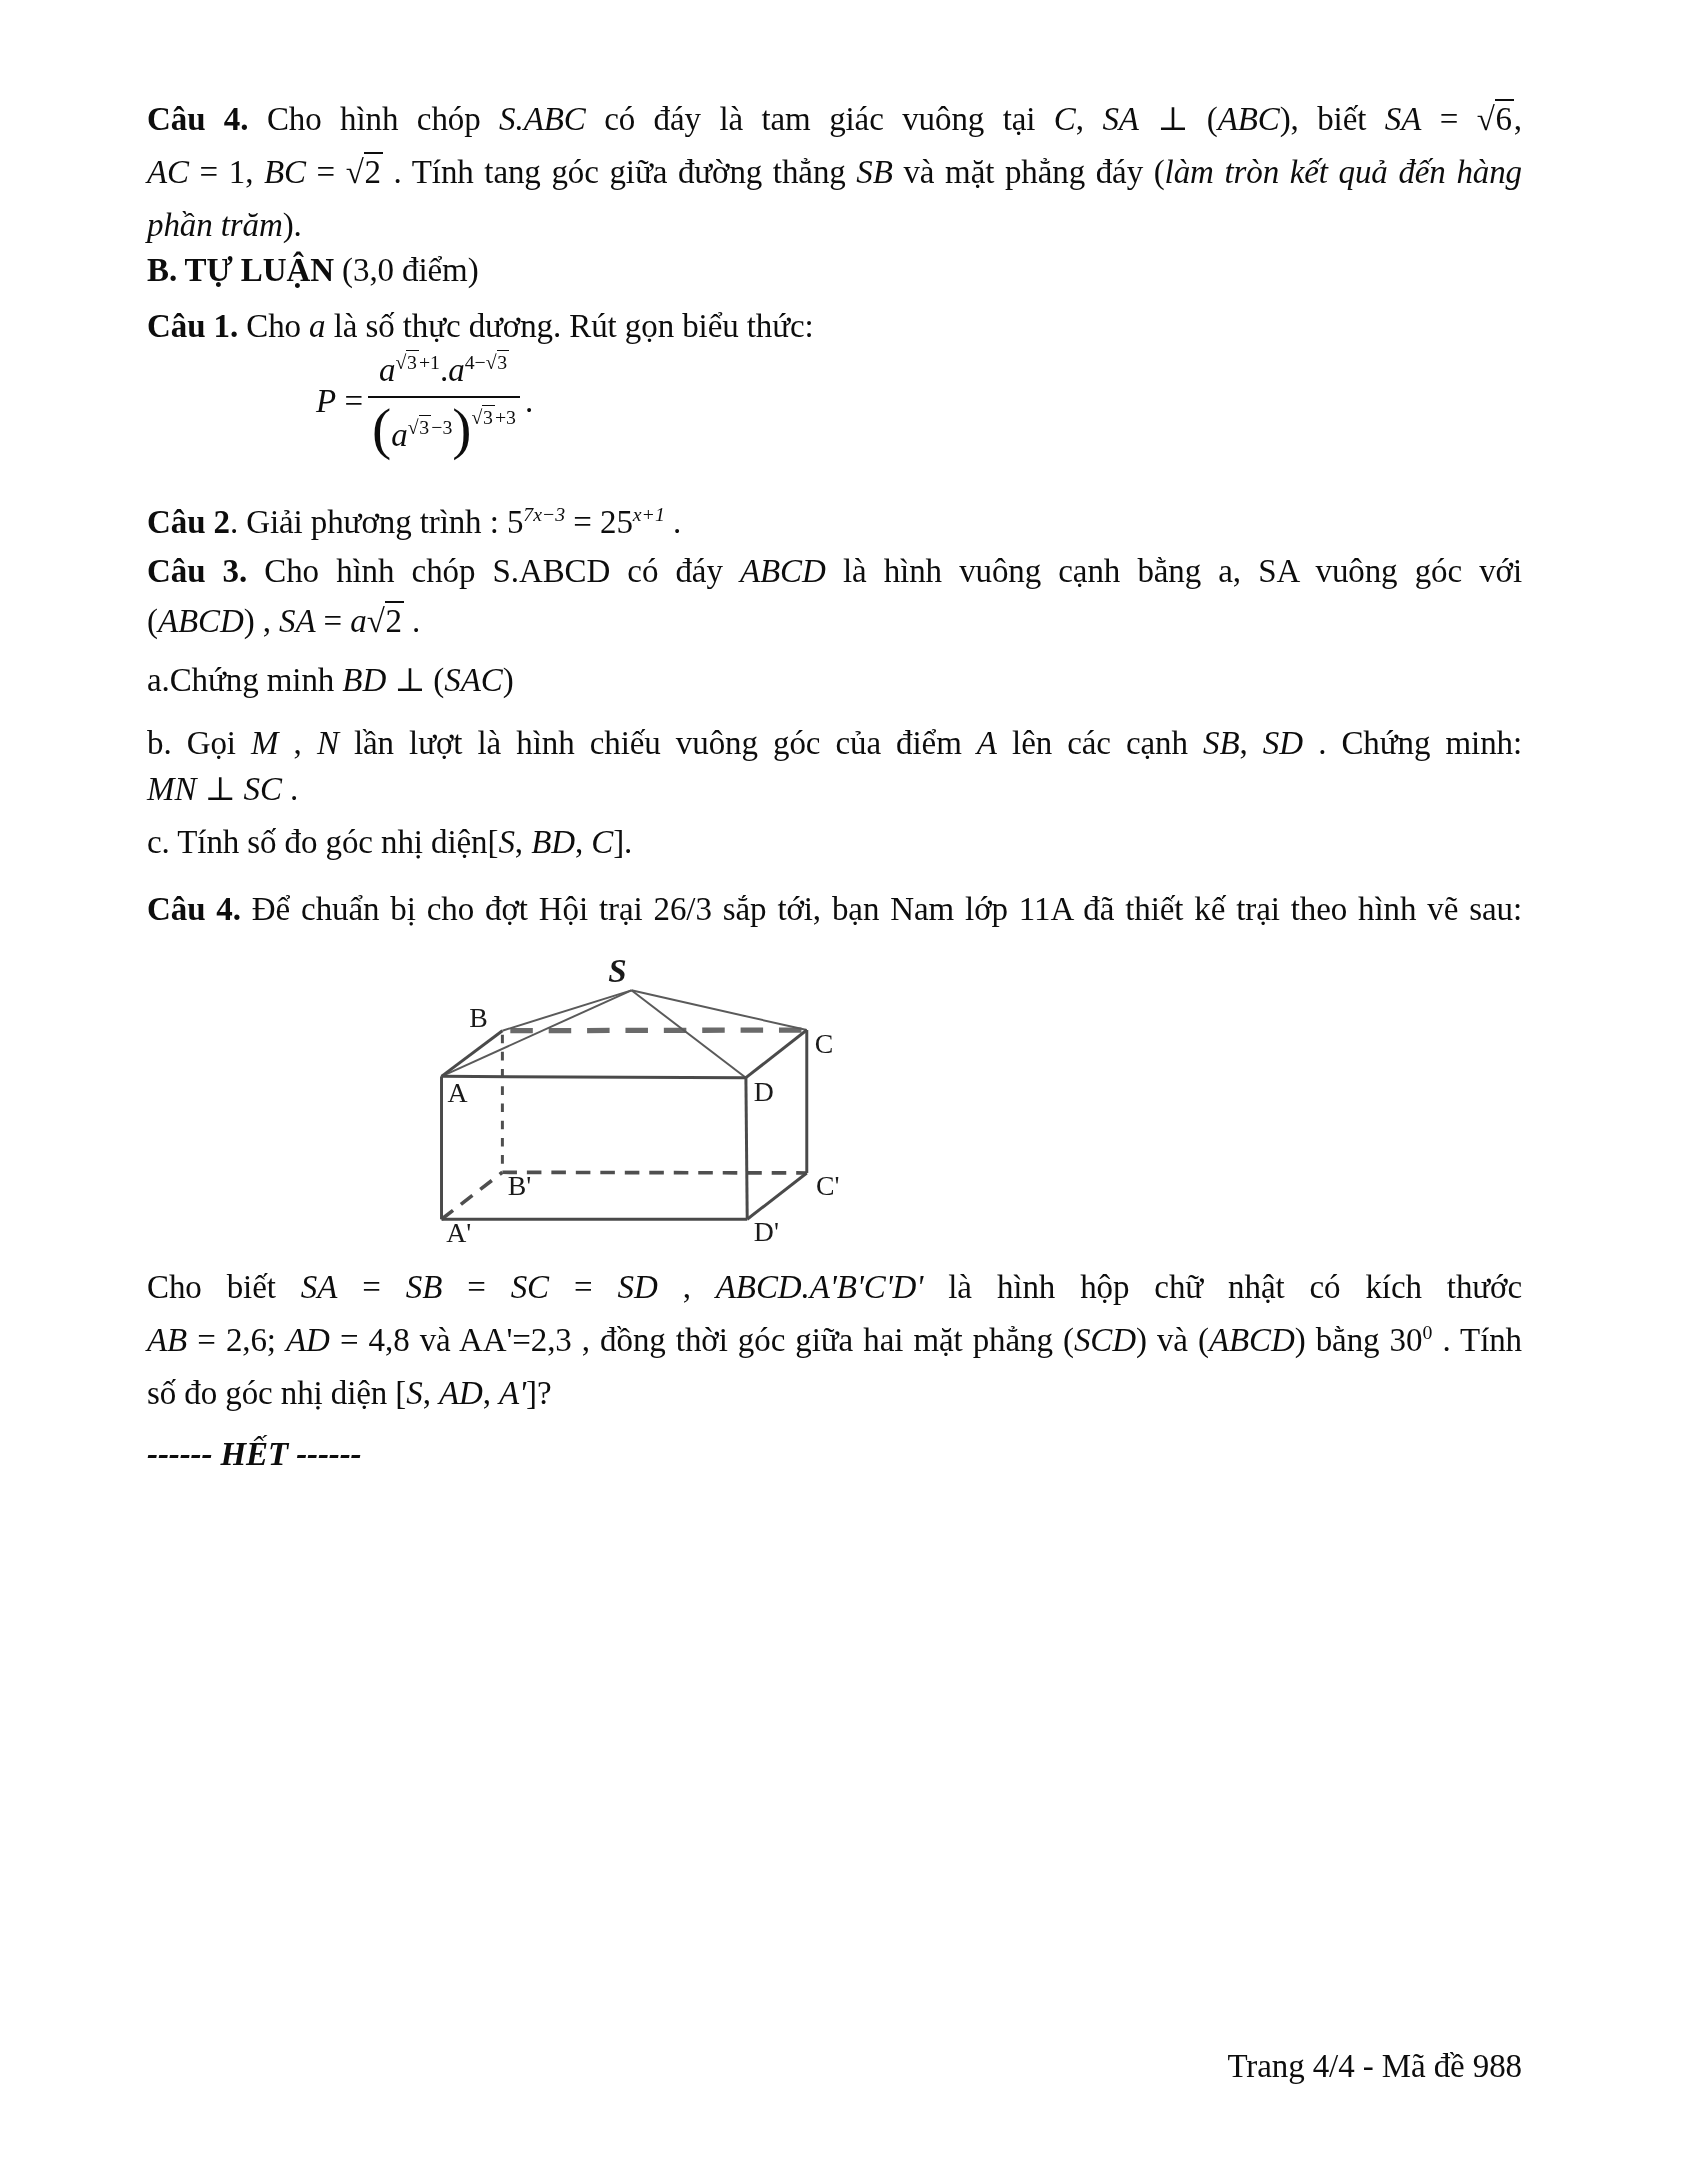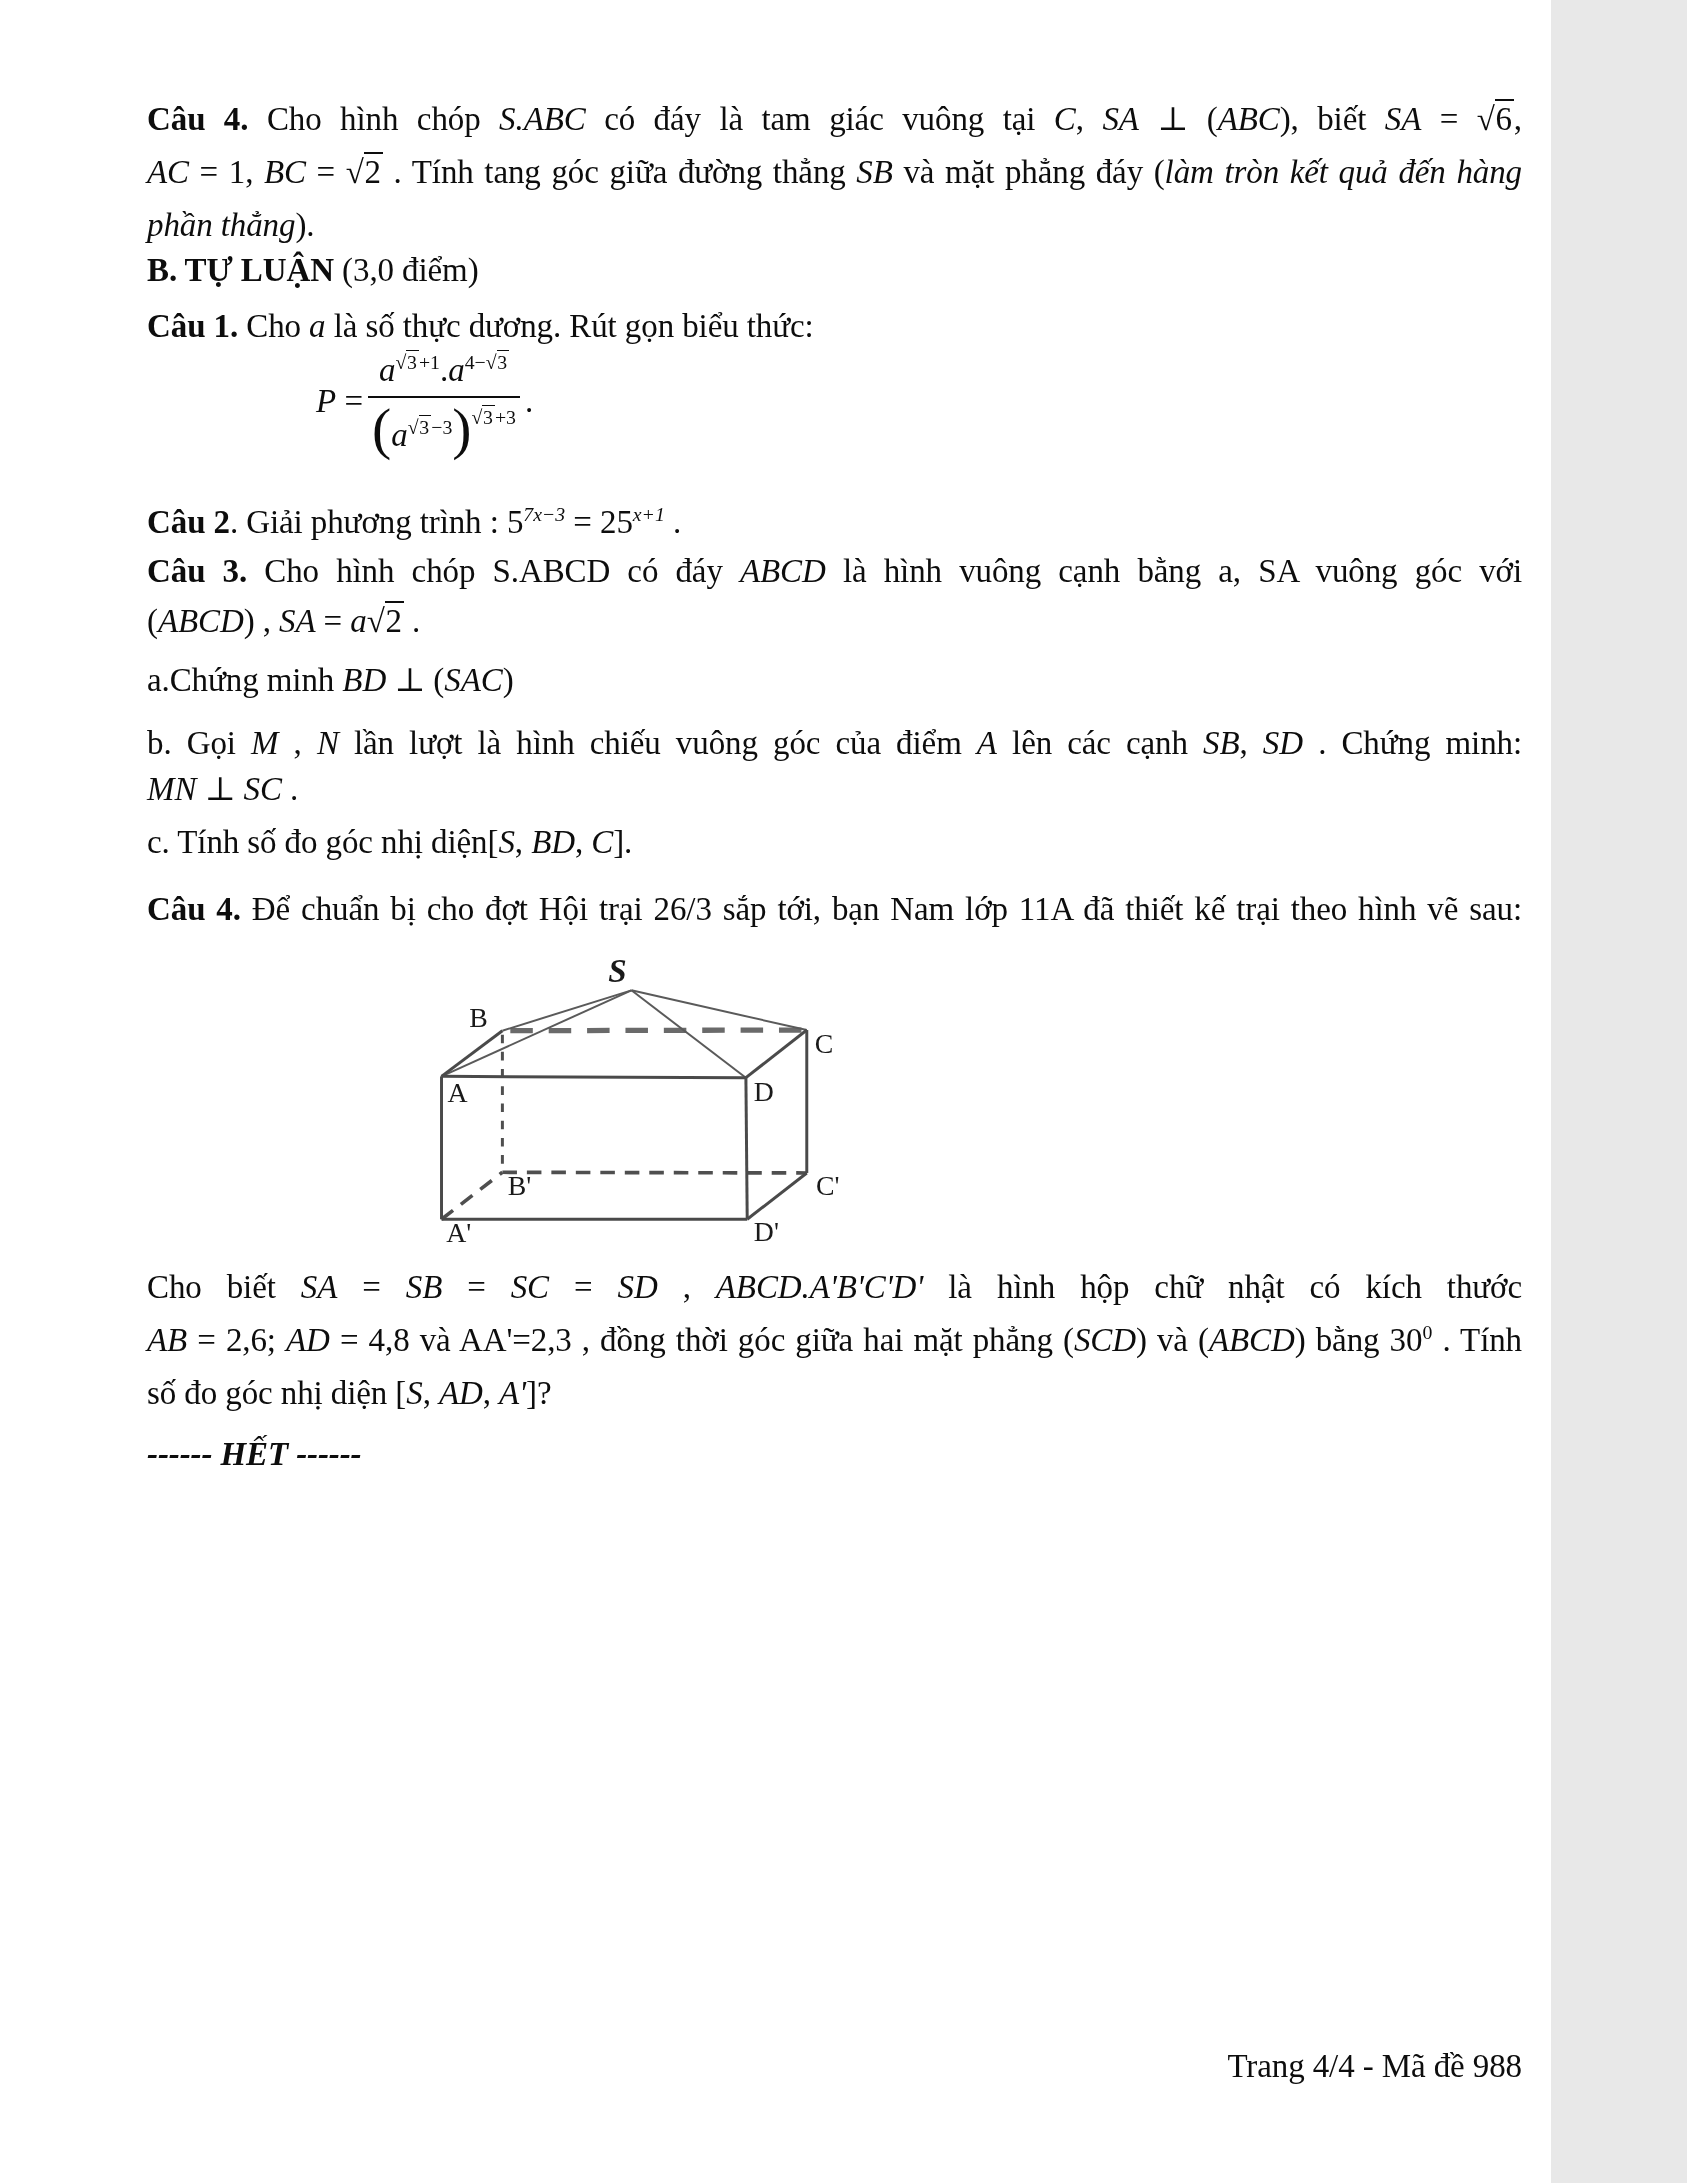--- a/index.html
+++ b/index.html
@@ -1,18 +1,18 @@
 <!DOCTYPE html>
 <html style="font-size:10.6px"><head>
 <meta charset="utf-8">
 <style>
   html,body{margin:0;padding:0;background:#e8e8e8;}
   .page{
     position:relative;
-    width:1551px;height:2183px;
+    width:1687px;height:2183px;
     background:#ffffff;
     font-family:"Liberation Serif","DejaVu Serif",serif;
     color:#0d0d0d;
     overflow:hidden;
   }
   .line{
     position:absolute;left:147px;width:1375px;
     font-size:33px;line-height:53px;
     letter-spacing:-0.1px;
   }
@@ -47,21 +47,21 @@
   .dashv{stroke:#4f4f4f;stroke-width:4.5;stroke-dasharray:13 13;}
   .dashb{stroke:#4f4f4f;stroke-width:5.5;stroke-dasharray:22 15;}
 </style>
 </head>
 <body>
 
 <div class="page">
 
   <div class="line just" style="top:93px"><b>Câu 4.</b><span> Cho hình chóp </span><i>S.ABC</i><span> có đáy là tam giác vuông  tại </span><i>C</i><span>, </span><i>SA</i><span> ⊥ (</span><i>ABC</i><span>), biết </span><i>SA</i><span> = </span><span class="sqrt"><span class="sgn">√</span><span class="rad">6</span></span><span>,</span></div>
   <div class="line just" style="top:146px"><i>AC</i><span> = 1, </span><i>BC</i><span> = </span><span class="sqrt"><span class="sgn">√</span><span class="rad">2</span></span><span> . Tính tang góc giữa đường thẳng </span><i>SB</i><span> và mặt phẳng đáy (</span><i>làm tròn kết quả đến hàng</i></div>
-  <div class="line" style="top:199px"><i>phần thẳng</i><span>).</span></div>
+  <div class="line" style="top:199px"><i>phần trăm</i><span>).</span></div>
 
   <div class="line" style="top:244px"><b>B. TỰ LUẬN</b><span> (3,0 điểm)</span></div>
 
   <div class="line" style="top:300px"><b>Câu 1.</b><span> Cho  </span><i>a</i><span> là số thực dương. Rút gọn biểu thức:</span></div>
 
   <div class="formula">
     <span><i>P</i><span> = </span></span>
     <span class="frac">
       <span class="num"><i>a</i><sup><span class="sqrt"><span class="sgn">√</span><span class="rad">3</span></span></sup><sup>+1</sup><span>.</span><i>a</i><sup>4−</sup><sup><span class="sqrt"><span class="sgn">√</span><span class="rad">3</span></span></sup></span>
       <span class="den"><span class="bigp">(</span><i>a</i><sup><span class="sqrt"><span class="sgn">√</span><span class="rad">3</span></span></sup><sup>−3</sup><span class="bigp">)</span><sup class="hi"><span class="sqrt"><span class="sgn">√</span><span class="rad">3</span></span></sup><sup class="hi">+3</sup></span>

